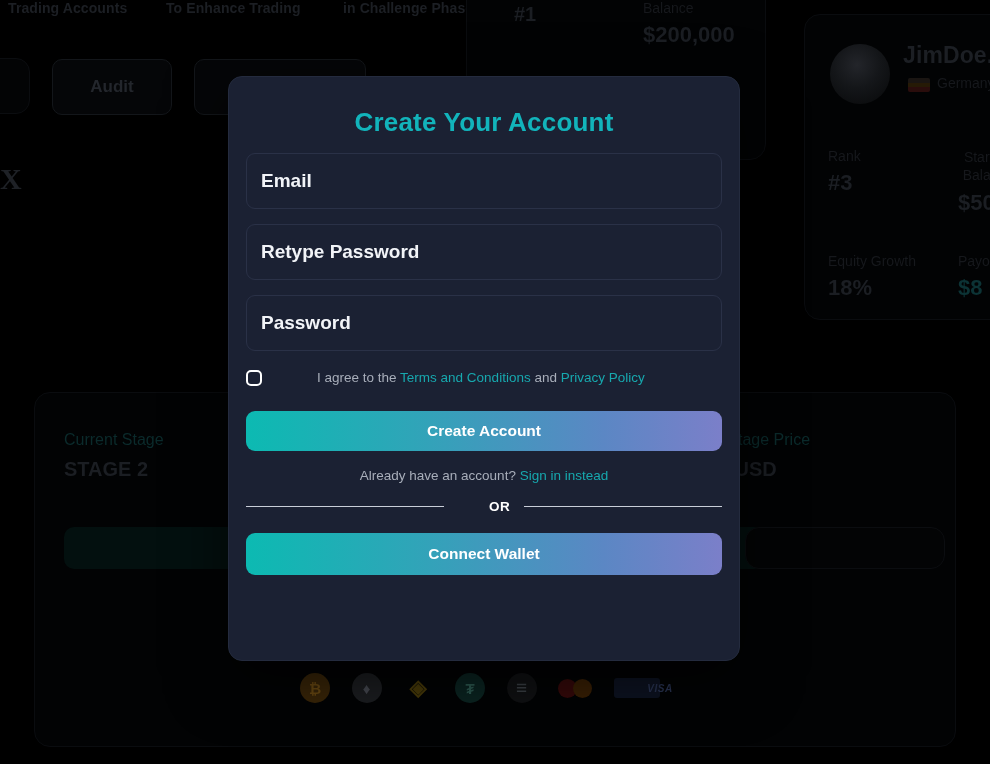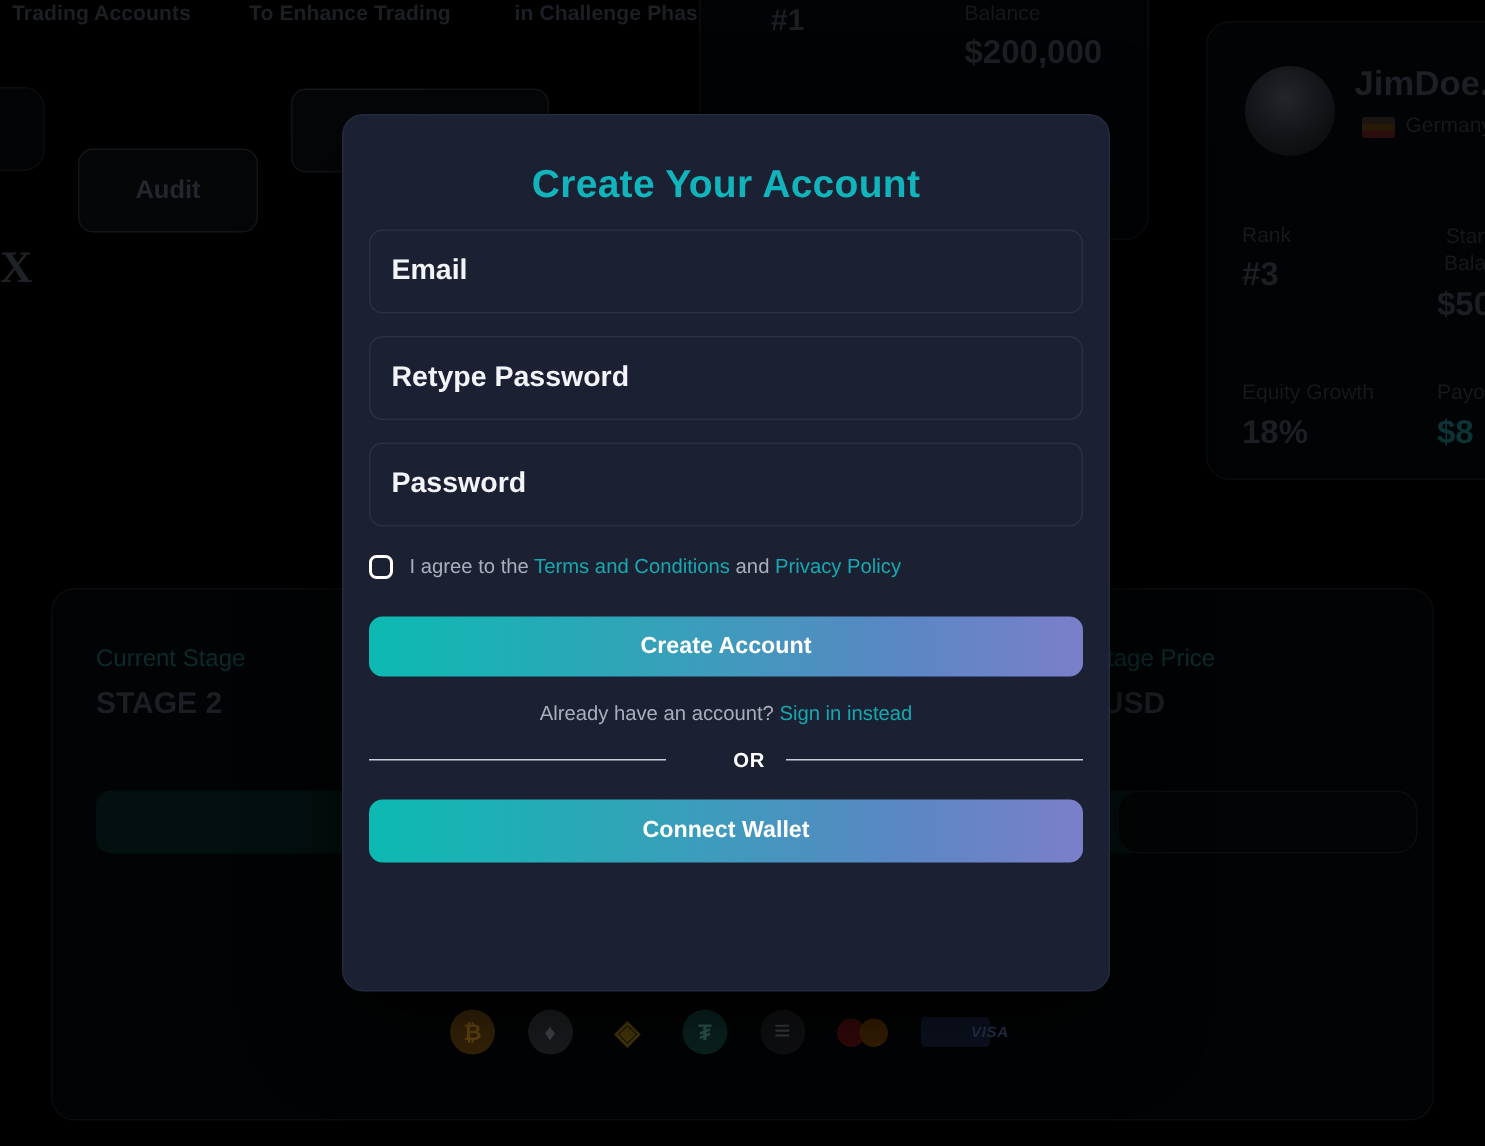--- a/index.html
+++ b/index.html
@@ -199,21 +199,21 @@
     font-weight: 700;
     padding: 0;
   }
   .field-input::placeholder { color: #f2f4f8; opacity: 1; font-weight: 700; }
 
   .check-row {
     display: flex;
     align-items: flex-start;
     margin-top: 21px;
   }
-  .check-row.second { margin-top: 17px; align-items: center; }
+  .check-row.second { margin-top: 17px; align-items: center; gap: 44px; }
 
   .checkbox {
     flex: 0 0 auto;
     width: 16px;
     height: 16px;
     border: 2.5px solid #ffffff;
     border-radius: 5px;
     background: transparent;
     margin-top: 4px;
     margin-right: 11px;
@@ -279,21 +279,21 @@
 <div id="page">
 
   <div id="backdrop">
 
     <div class="bg-text" style="left:8px; top:0px; font-size:14px;">Trading Accounts</div>
     <div class="bg-text" style="left:166px; top:0px; font-size:14px;">To Enhance Trading</div>
     <div class="bg-text" style="left:343px; top:0px; font-size:14px;">in Challenge Phase</div>
 
     <div class="bg-card" style="left:-30px; top:58px; width:60px; height:56px;"></div>
 
-    <div class="bg-btn" style="left:52px; top:59px; width:120px; height:56px;margin-top:40px;">Audit</div>
+    <div class="bg-btn" style="left:52px; top:59px; width:120px; height:56px;">Audit</div>
 
     <div class="bg-btn" style="left:194px; top:59px; width:172px; height:56px;"></div>
 
     <div class="bg-x-logo" style="left:0px; top:162px;">X</div>
 
     <div class="bg-panel" style="left:466px; top:-60px; width:300px; height:220px;"></div>
 
     <div class="bg-value" style="left:514px; top:3px; font-size:20px;">#1</div>
     <div class="bg-label" style="left:643px; top:0px; font-size:14px;">Balance</div>
     <div class="bg-value" style="left:643px; top:22px; font-size:22px;">$200,000</div>

